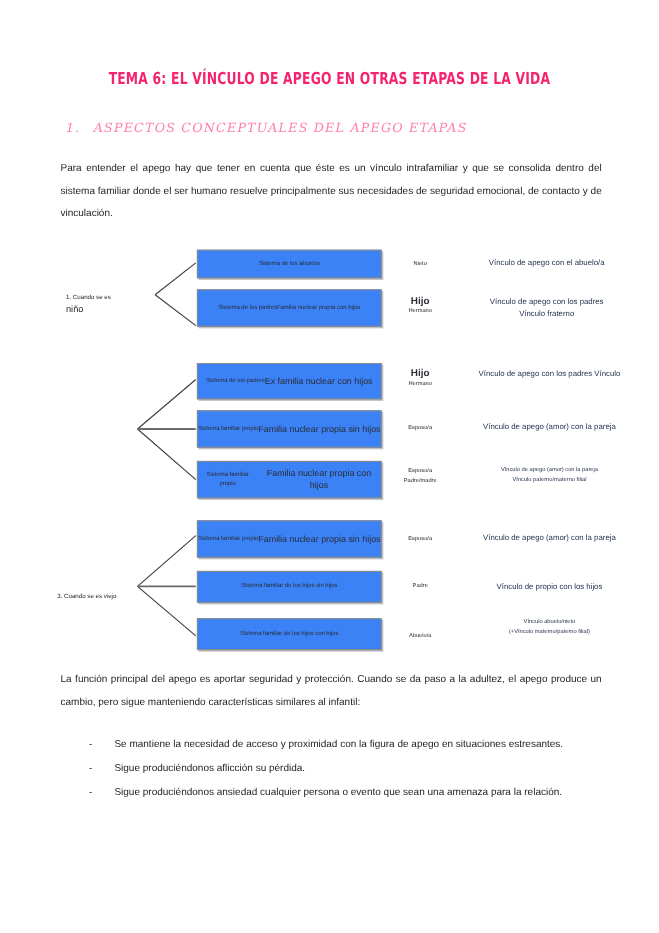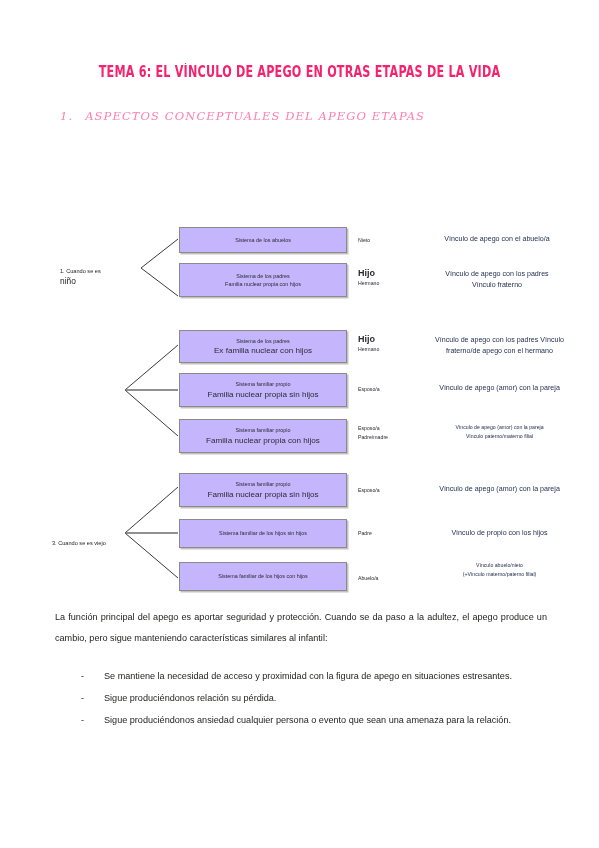--- a/index.html
+++ b/index.html
@@ -114,44 +114,44 @@
   .group-label .big {
     font-size: 8.4px;
     display: block;
     line-height: 11px;
   }
 
   .node-box {
     position: absolute;
     box-sizing: border-box;
     border: 1px solid #8a8a8a;
-    background: #c4b5fd;
+    background: #3b82f6;
     box-shadow: 1.5px 1.5px 0 rgba(120,120,120,0.45);
     display: flex;
-    flex-direction: column;
+    flex-direction: row;
     align-items: center;
     justify-content: center;
   }
   .node-line-sm {
     font-size: 5.4px;
     line-height: 8.5px;
     color: #2b2b33;
     text-align: center;
   }
   .node-line-lg {
     font-size: 8.1px;
     line-height: 11px;
     color: #2b2b33;
     text-align: center;
   }
 
   .role {
     position: absolute;
     color: #2b2b33;
-    text-align: left;
+    text-align: center;
   }
   .role .r-sm {
     font-size: 5.2px;
     line-height: 9px;
     display: block;
   }
   .role .r-lg {
     font-size: 9px;
     line-height: 11px;
     font-weight: bold;
@@ -183,20 +183,21 @@
 <body>
 
 <div class="page">
 
   <div class="doc-title">TEMA 6: EL VÍNCULO DE APEGO EN OTRAS ETAPAS DE LA VIDA</div>
 
   <div class="section-heading">
     <span class="num">1.</span><span>ASPECTOS CONCEPTUALES DEL APEGO ETAPAS</span>
   </div>
 
+  <div class="para" id="intro-para">Para entender el apego hay que tener en cuenta que éste es un vínculo intrafamiliar y que se consolida dentro del sistema familiar donde el ser humano resuelve principalmente sus necesidades de seguridad emocional, de contacto y de vinculación.</div>
 
   <div class="diagram">
 
     <svg class="connectors" viewBox="0 0 599 848">
 
       <line x1="141" y1="268" x2="178" y2="239" stroke="#3b3b3b" stroke-width="1"></line>
       <line x1="141" y1="268" x2="178" y2="296" stroke="#3b3b3b" stroke-width="1"></line>
 
       <line x1="125" y1="390" x2="178" y2="345" stroke="#3b3b3b" stroke-width="1"></line>
       <line x1="125" y1="390" x2="178" y2="436" stroke="#3b3b3b" stroke-width="1"></line>
@@ -239,21 +240,20 @@
     <div class="node-box" style="left:179px; top:330px; width:168px; height:33px;">
       <div class="node-line-sm">Sistema de los padres</div>
       <div class="node-line-lg">Ex familia nuclear con hijos</div>
     </div>
     <div class="role" style="left:358px; top:334px; width:48px;">
       <span class="r-lg">Hijo</span>
       <span class="r-sm">Hermano</span>
     </div>
     <div class="outcome" style="left:407px; top:335px; width:185px;">
       <span class="o-line">Vínculo de apego con los padres Vínculo</span>
-      <span class="o-line">fraterno/de apego con el hermano</span>
     </div>
 
     <div class="node-box" style="left:179px; top:373px; width:168px; height:34px;">
       <div class="node-line-sm">Sistema familiar propio</div>
       <div class="node-line-lg">Familia nuclear propia sin hijos</div>
     </div>
     <div class="role" style="left:358px; top:385px; width:48px;">
       <span class="r-sm">Esposo/a</span>
     </div>
     <div class="outcome" style="left:407px; top:383px; width:185px;">
@@ -314,21 +314,21 @@
 
   <div class="para" id="mid-para">La función principal del apego es aportar seguridad y protección. Cuando se da paso a la adultez, el apego produce un cambio, pero sigue manteniendo características similares al infantil:</div>
 
   <div class="bullets">
     <div class="bullet-row">
       <span class="bullet-dash">-</span>
       <span class="bullet-text">Se mantiene la necesidad de acceso y proximidad con la figura de apego en situaciones estresantes.</span>
     </div>
     <div class="bullet-row">
       <span class="bullet-dash">-</span>
-      <span class="bullet-text">Sigue produciéndonos relación su pérdida.</span>
+      <span class="bullet-text">Sigue produciéndonos aflicción su pérdida.</span>
     </div>
     <div class="bullet-row">
       <span class="bullet-dash">-</span>
       <span class="bullet-text">Sigue produciéndonos ansiedad cualquier persona o evento que sean una amenaza para la relación.</span>
     </div>
   </div>
 
 </div>
 
 </body></html>

